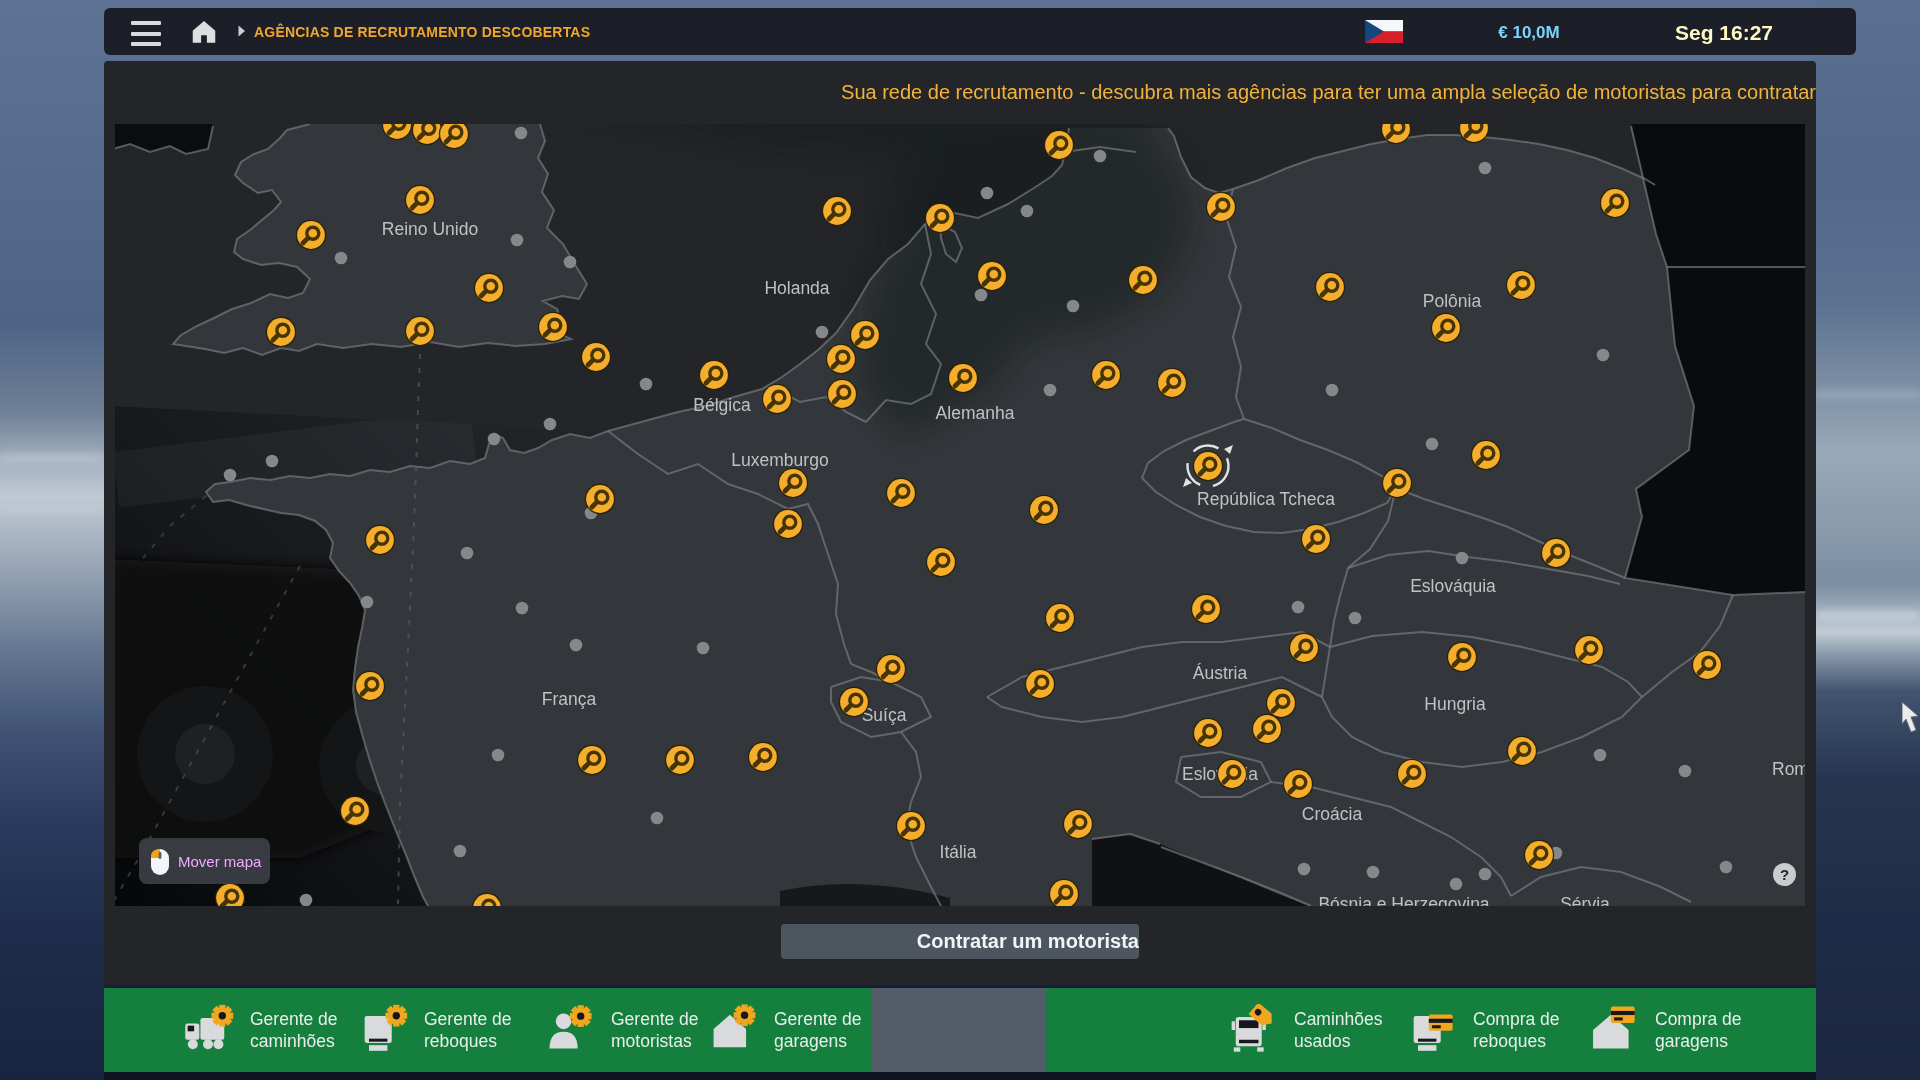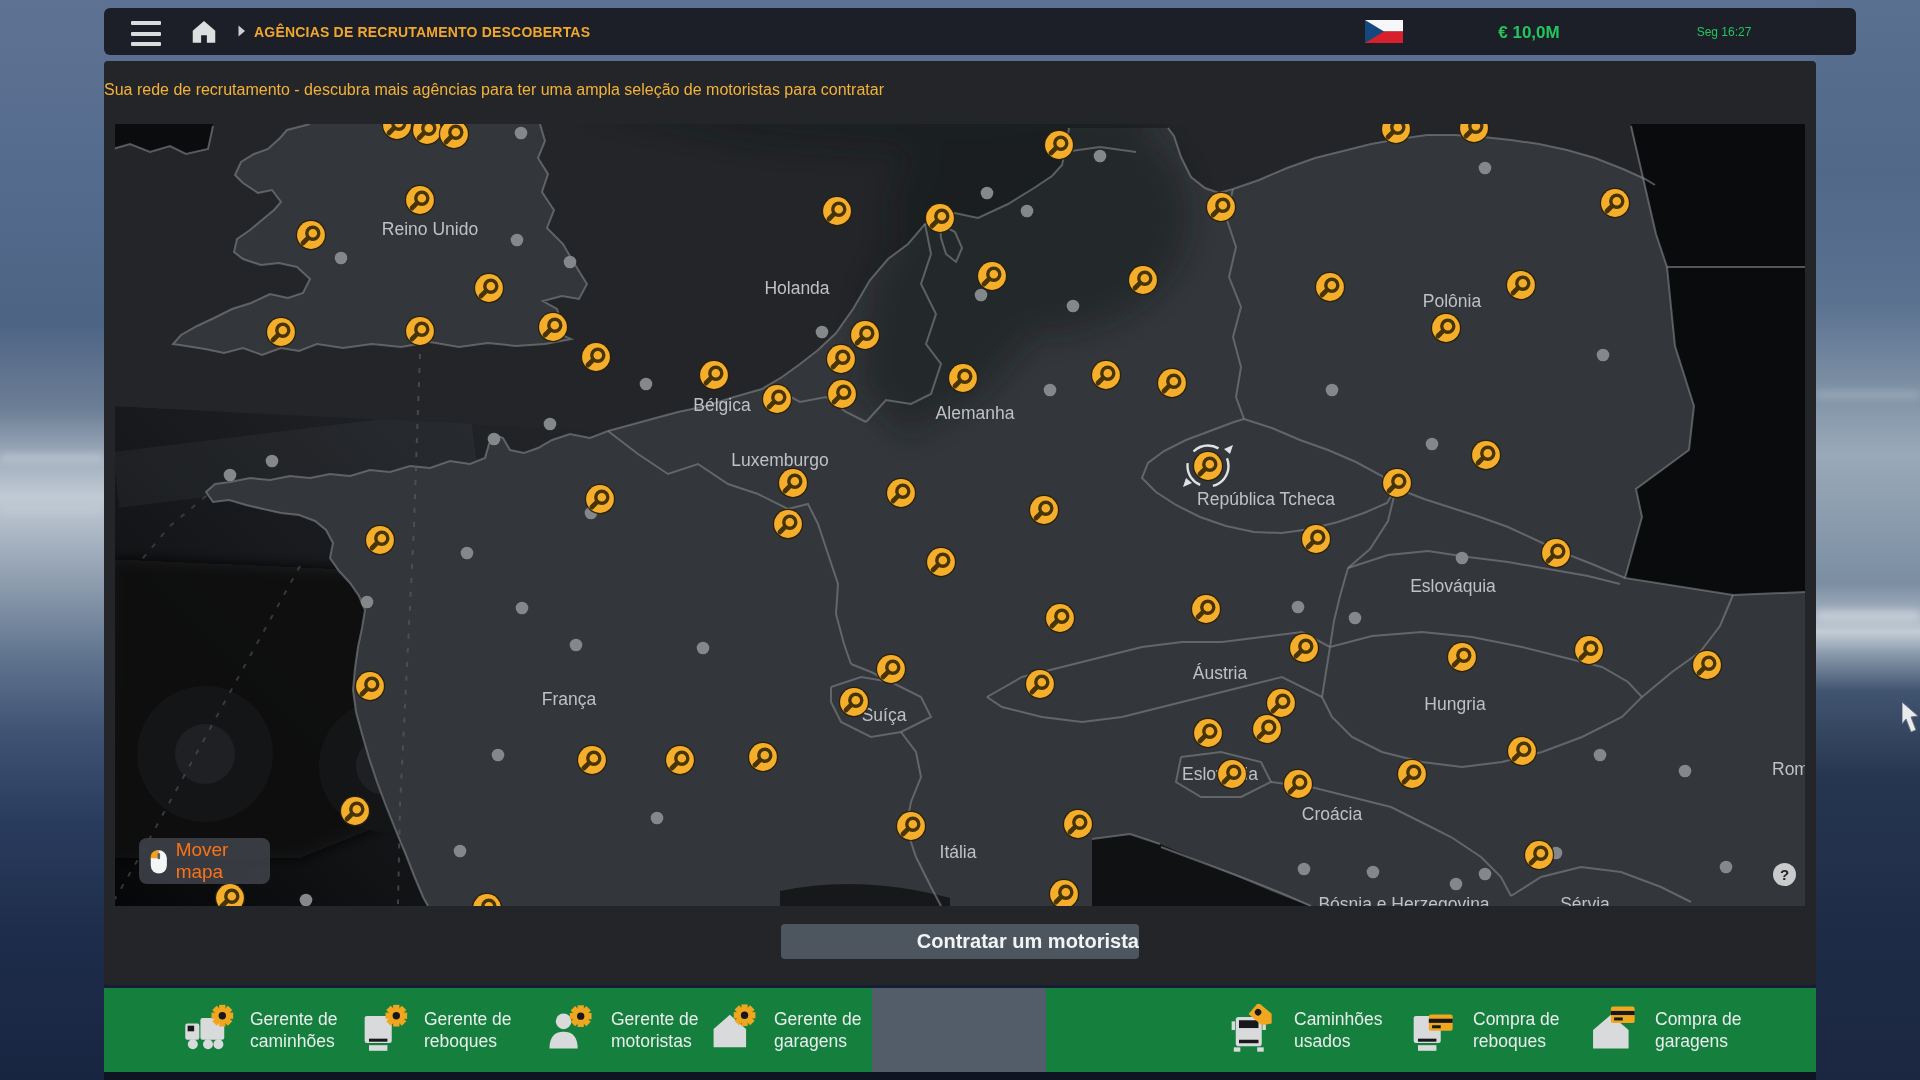--- a/index.html
+++ b/index.html
@@ -11,27 +11,27 @@
   .colR{position:absolute;left:1816px;top:0;width:104px;height:1080px;
     background:linear-gradient(180deg,#5a7090 0%,#526889 16%,#5a7190 28%,#7d90a4 36%,#9aa9b9 42%,#8b9cae 48%,#7b8ea2 54%,#a5b2c0 57%,#c2ccd5 58.5%,#8b9bad 60.5%,#41546f 64%,#273650 72%,#1f2c47 85%,#1b2740 100%);}
   .streak{position:absolute;filter:blur(4px);opacity:.5;background:#dfe6ec;}
   .topbar{position:absolute;left:104px;top:8px;width:1712px;height:47px;background:#1c1f27;border-radius:6px;padding-left:40px;}
   .burger{position:absolute;left:27px;top:13px;width:30px;height:25px;}
   .burger div{height:4px;background:#d9dbdd;margin-bottom:6.5px;border-radius:1px;}
   .homeic{position:absolute;left:85px;top:9px;}
   .chev{position:absolute;left:134px;top:17px;}
   .crumb{position:absolute;left:150px;top:0;height:47px;line-height:49px;color:#f1a72c;font-size:14px;font-weight:bold;letter-spacing:.2px;}
   .flag{position:absolute;left:1261px;top:12px;}
-  .money{position:absolute;left:1325px;width:200px;top:0;height:55px;line-height:49px;text-align:center;color:#22c55e;font-size:17px;font-weight:bold;}
-  .clock{position:absolute;left:1530px;width:180px;top:0;height:47px;line-height:49px;text-align:center;color:#22c55e;font-size:12px;font-weight:normal;}
+  .money{position:absolute;left:1325px;width:200px;top:0;height:55px;line-height:49px;text-align:center;color:#7dd3fc;font-size:17px;font-weight:bold;}
+  .clock{position:absolute;left:1530px;width:180px;top:0;height:47px;line-height:49px;text-align:center;color:#fef9c3;font-size:21px;font-weight:bold;}
   .panel{position:absolute;left:104px;top:61px;width:1712px;height:924px;background:#232529;border-radius:4px;}
-  .msg{position:absolute;left:0;top:20px;width:1712px;text-align:left;color:#f3b23a;font-size:16px;font-weight:500;}
+  .msg{position:absolute;left:0;top:20px;width:1712px;text-align:right;color:#f3b23a;font-size:20px;font-weight:500;}
   .mapwrap{position:absolute;left:11px;top:63px;width:1690px;height:782px;overflow:hidden;background:#14b8a6;}
   .chip{position:absolute;left:35px;top:777px;width:131px;height:46px;background:rgba(60,63,69,.92);border-radius:8px;display:flex;align-items:center;}
-  .chip span{color:#f97316;font-size:19px;font-weight:500;margin-left:7px;}
+  .chip span{color:#f0abfc;font-size:15px;font-weight:500;margin-left:7px;}
   .help{position:absolute;left:1669px;top:802px;width:23px;height:23px;border-radius:50%;background:#c9cbcd;color:#222427;font-weight:bold;font-size:15px;text-align:center;line-height:24px;}
   .hirebtn{position:absolute;left:677px;top:863px;width:358px;height:35px;background:#4d565f;border-radius:4px;color:#f2f4f5;font-size:20px;font-weight:bold;text-align:right;line-height:35px;}
   .tabbar{position:absolute;left:104px;top:988px;width:1712px;height:84px;background:#15803d;}
   .seltab{position:absolute;left:768px;top:0;width:174px;height:84px;background:#535d69;}
   .tab{position:absolute;top:0;height:84px;display:flex;align-items:center;}
   .tab .txt{margin-left:16px;color:#eaedee;font-size:17.5px;font-weight:500;line-height:22px;}
   .cursor{position:absolute;left:1902px;top:688px;}
 </style>
 </head>
 <body>

